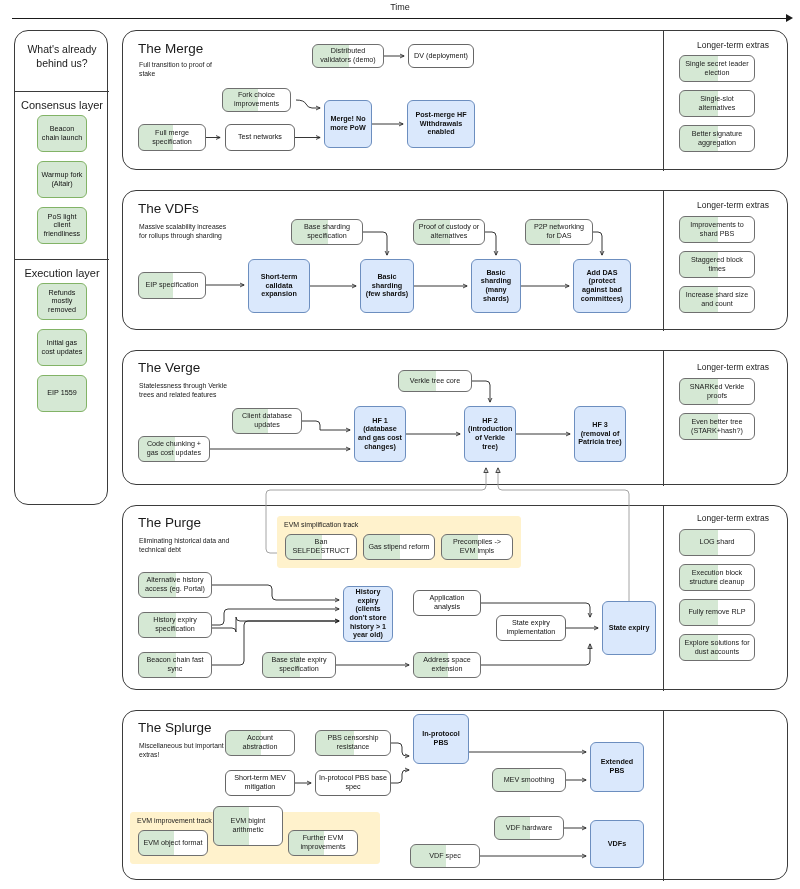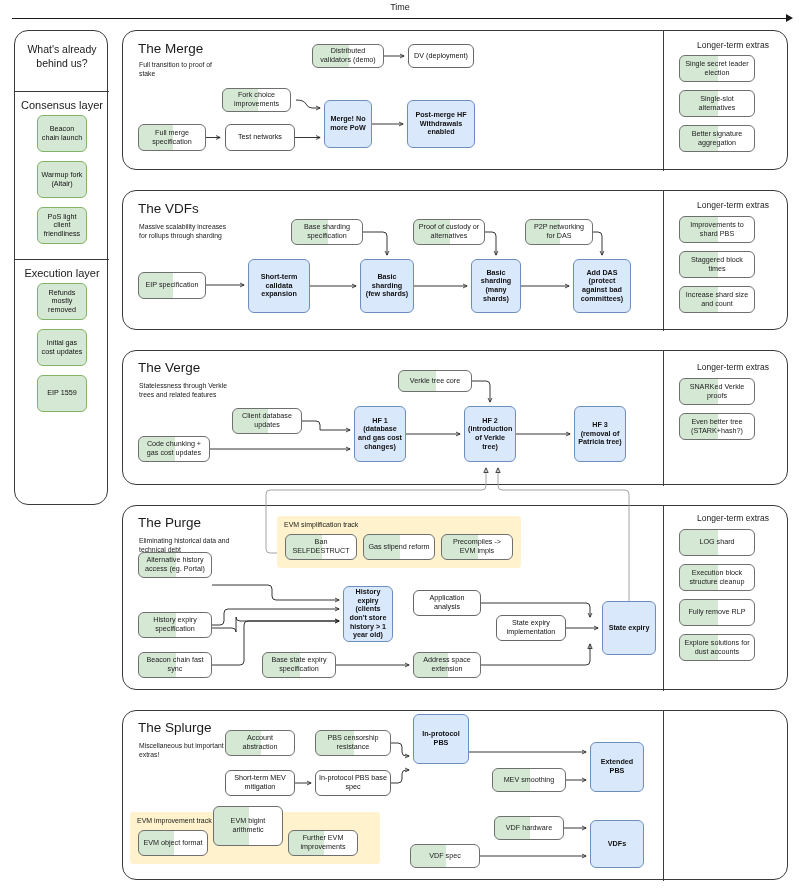--- a/index.html
+++ b/index.html
@@ -327,21 +327,21 @@
   <div class="box grad" style="left:285px;top:534px;width:72px;height:26px;">
       <span>Ban SELFDESTRUCT</span>
     </div>
   <div class="box grad" style="left:363px;top:534px;width:72px;height:26px;">
       <span>Gas stipend reform</span>
     </div>
   <div class="box grad" style="left:441px;top:534px;width:72px;height:26px;">
       <span>Precompiles -&gt; EVM impls</span>
     </div>
 
-  <div class="box grad" style="left:138px;top:552px;width:74px;height:26px;">
+  <div class="box grad" style="left:138px;top:572px;width:74px;height:26px;">
       <span>Alternative history access (eg. Portal)</span>
     </div>
   <div class="box grad" style="left:138px;top:612px;width:74px;height:26px;">
       <span>History expiry specification</span>
     </div>
   <div class="box grad" style="left:138px;top:652px;width:74px;height:26px;">
       <span>Beacon chain fast sync</span>
     </div>
   <div class="box blue" style="left:343px;top:586px;width:50px;height:56px;">
       <span>History expiry (clients don't store history &gt; 1 year old)</span>

